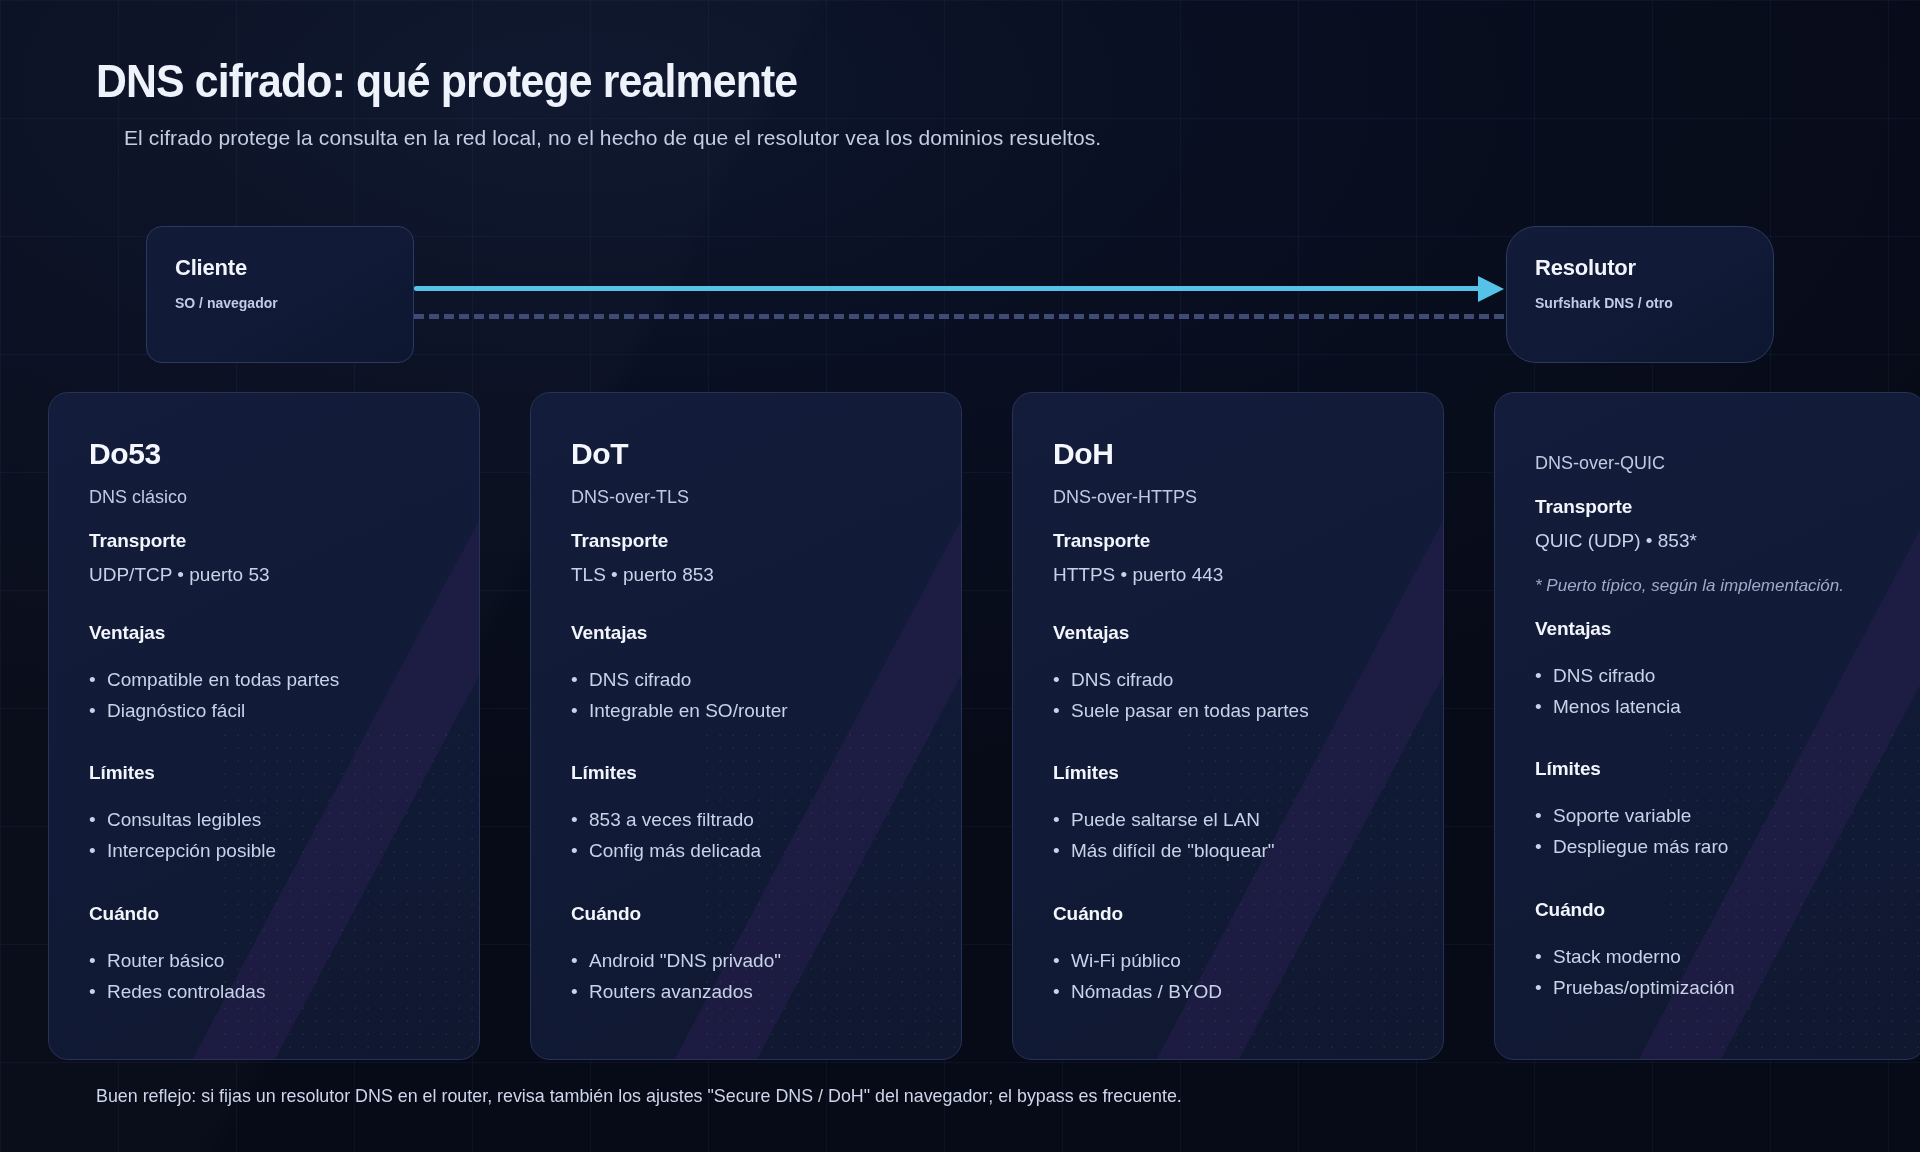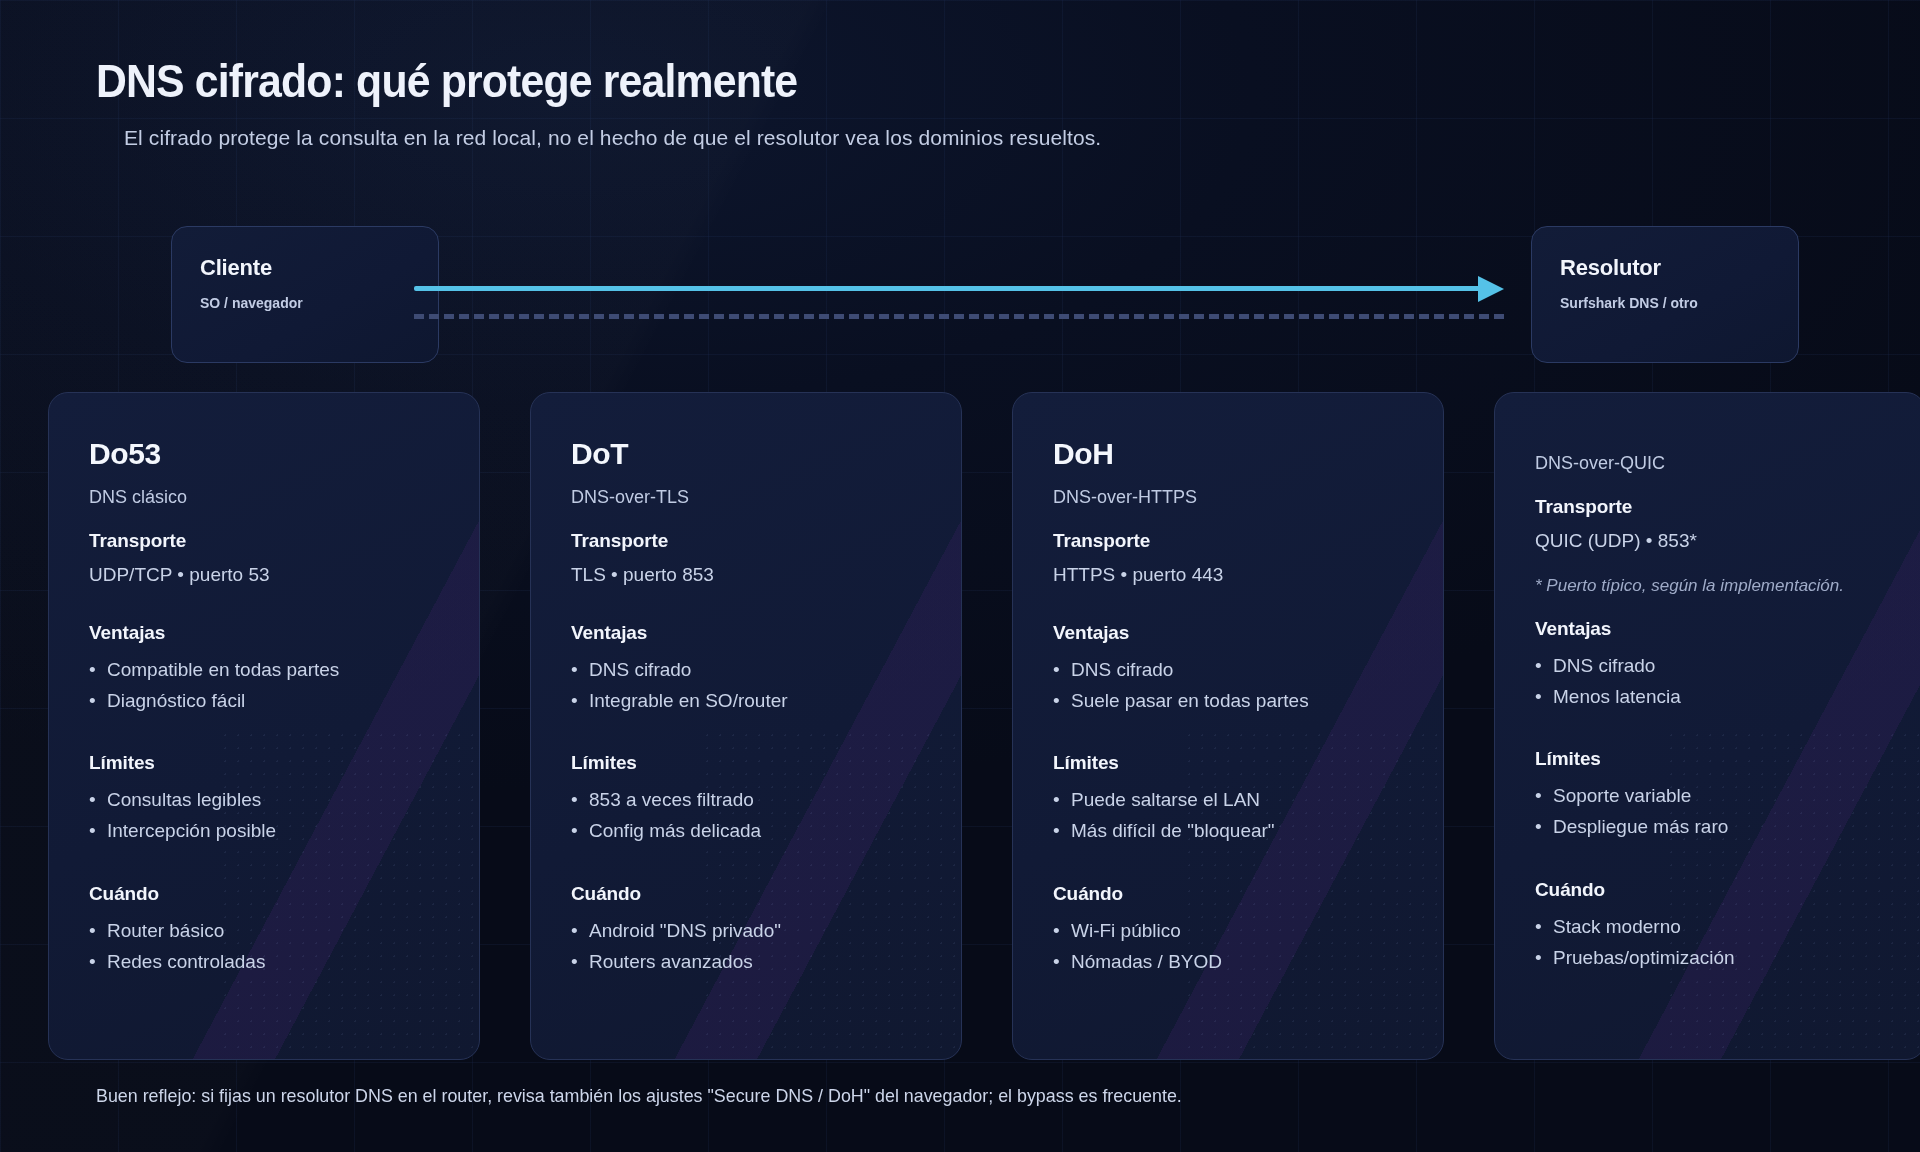--- a/index.html
+++ b/index.html
@@ -43,24 +43,23 @@
 
   
   .flow { position:absolute; left:0; top:226px; width:1920px; height:140px; }
   .node {
     position:absolute; top:0;
     border:1px solid #2b3a63;
     border-radius:16px;
     background:linear-gradient(150deg,#121c38 0%, #101935 60%, #0e1730 100%);
     padding:28px 28px 0 28px;
     height:137px;
-    margin-left:25px;
   }
   .node-client   { left:146px;  width:268px; }
-  .node-resolver { left:1506px; width:268px; }
+  .node-resolver { left:1506px; width:268px;border-radius:30px; }
   .node-title {
     font-size:22px; font-weight:700; color:#f2f5fc; letter-spacing:-0.2px;
   }
   .node-sub {
     margin-top:14px; font-size:14px; color:#c2ccE4; font-weight:700;
   }
   .conn { position:absolute; }
   .conn-solid {
     left:414px; top:60px; width:1080px; height:5px;
     background:#55c2e8; border-radius:2px;
@@ -124,21 +123,21 @@
     margin-top:22px; font-size:19px; font-weight:700; color:#f2f5fc;
     letter-spacing:-0.1px;
   }
   .sec-value {
     margin-top:12px; font-size:19px; color:#c9d3e8; font-weight:400;
   }
   .sec-note {
     margin-top:24px; font-size:17px; color:#9fabC8;
     font-style:italic; font-weight:400;
   }
-  ul.sec-list { list-style:none; margin-top:10px; }
+  ul.sec-list { list-style:none; margin-top:20px; }
   ul.sec-list li {
     font-size:19px; color:#c9d3e8; font-weight:400;
     line-height:1.64;
     padding-left:18px; position:relative;
   }
   ul.sec-list li::before{
     content:"\2022";
     position:absolute; left:0; top:0;
     color:#c9d3e8;
   }

